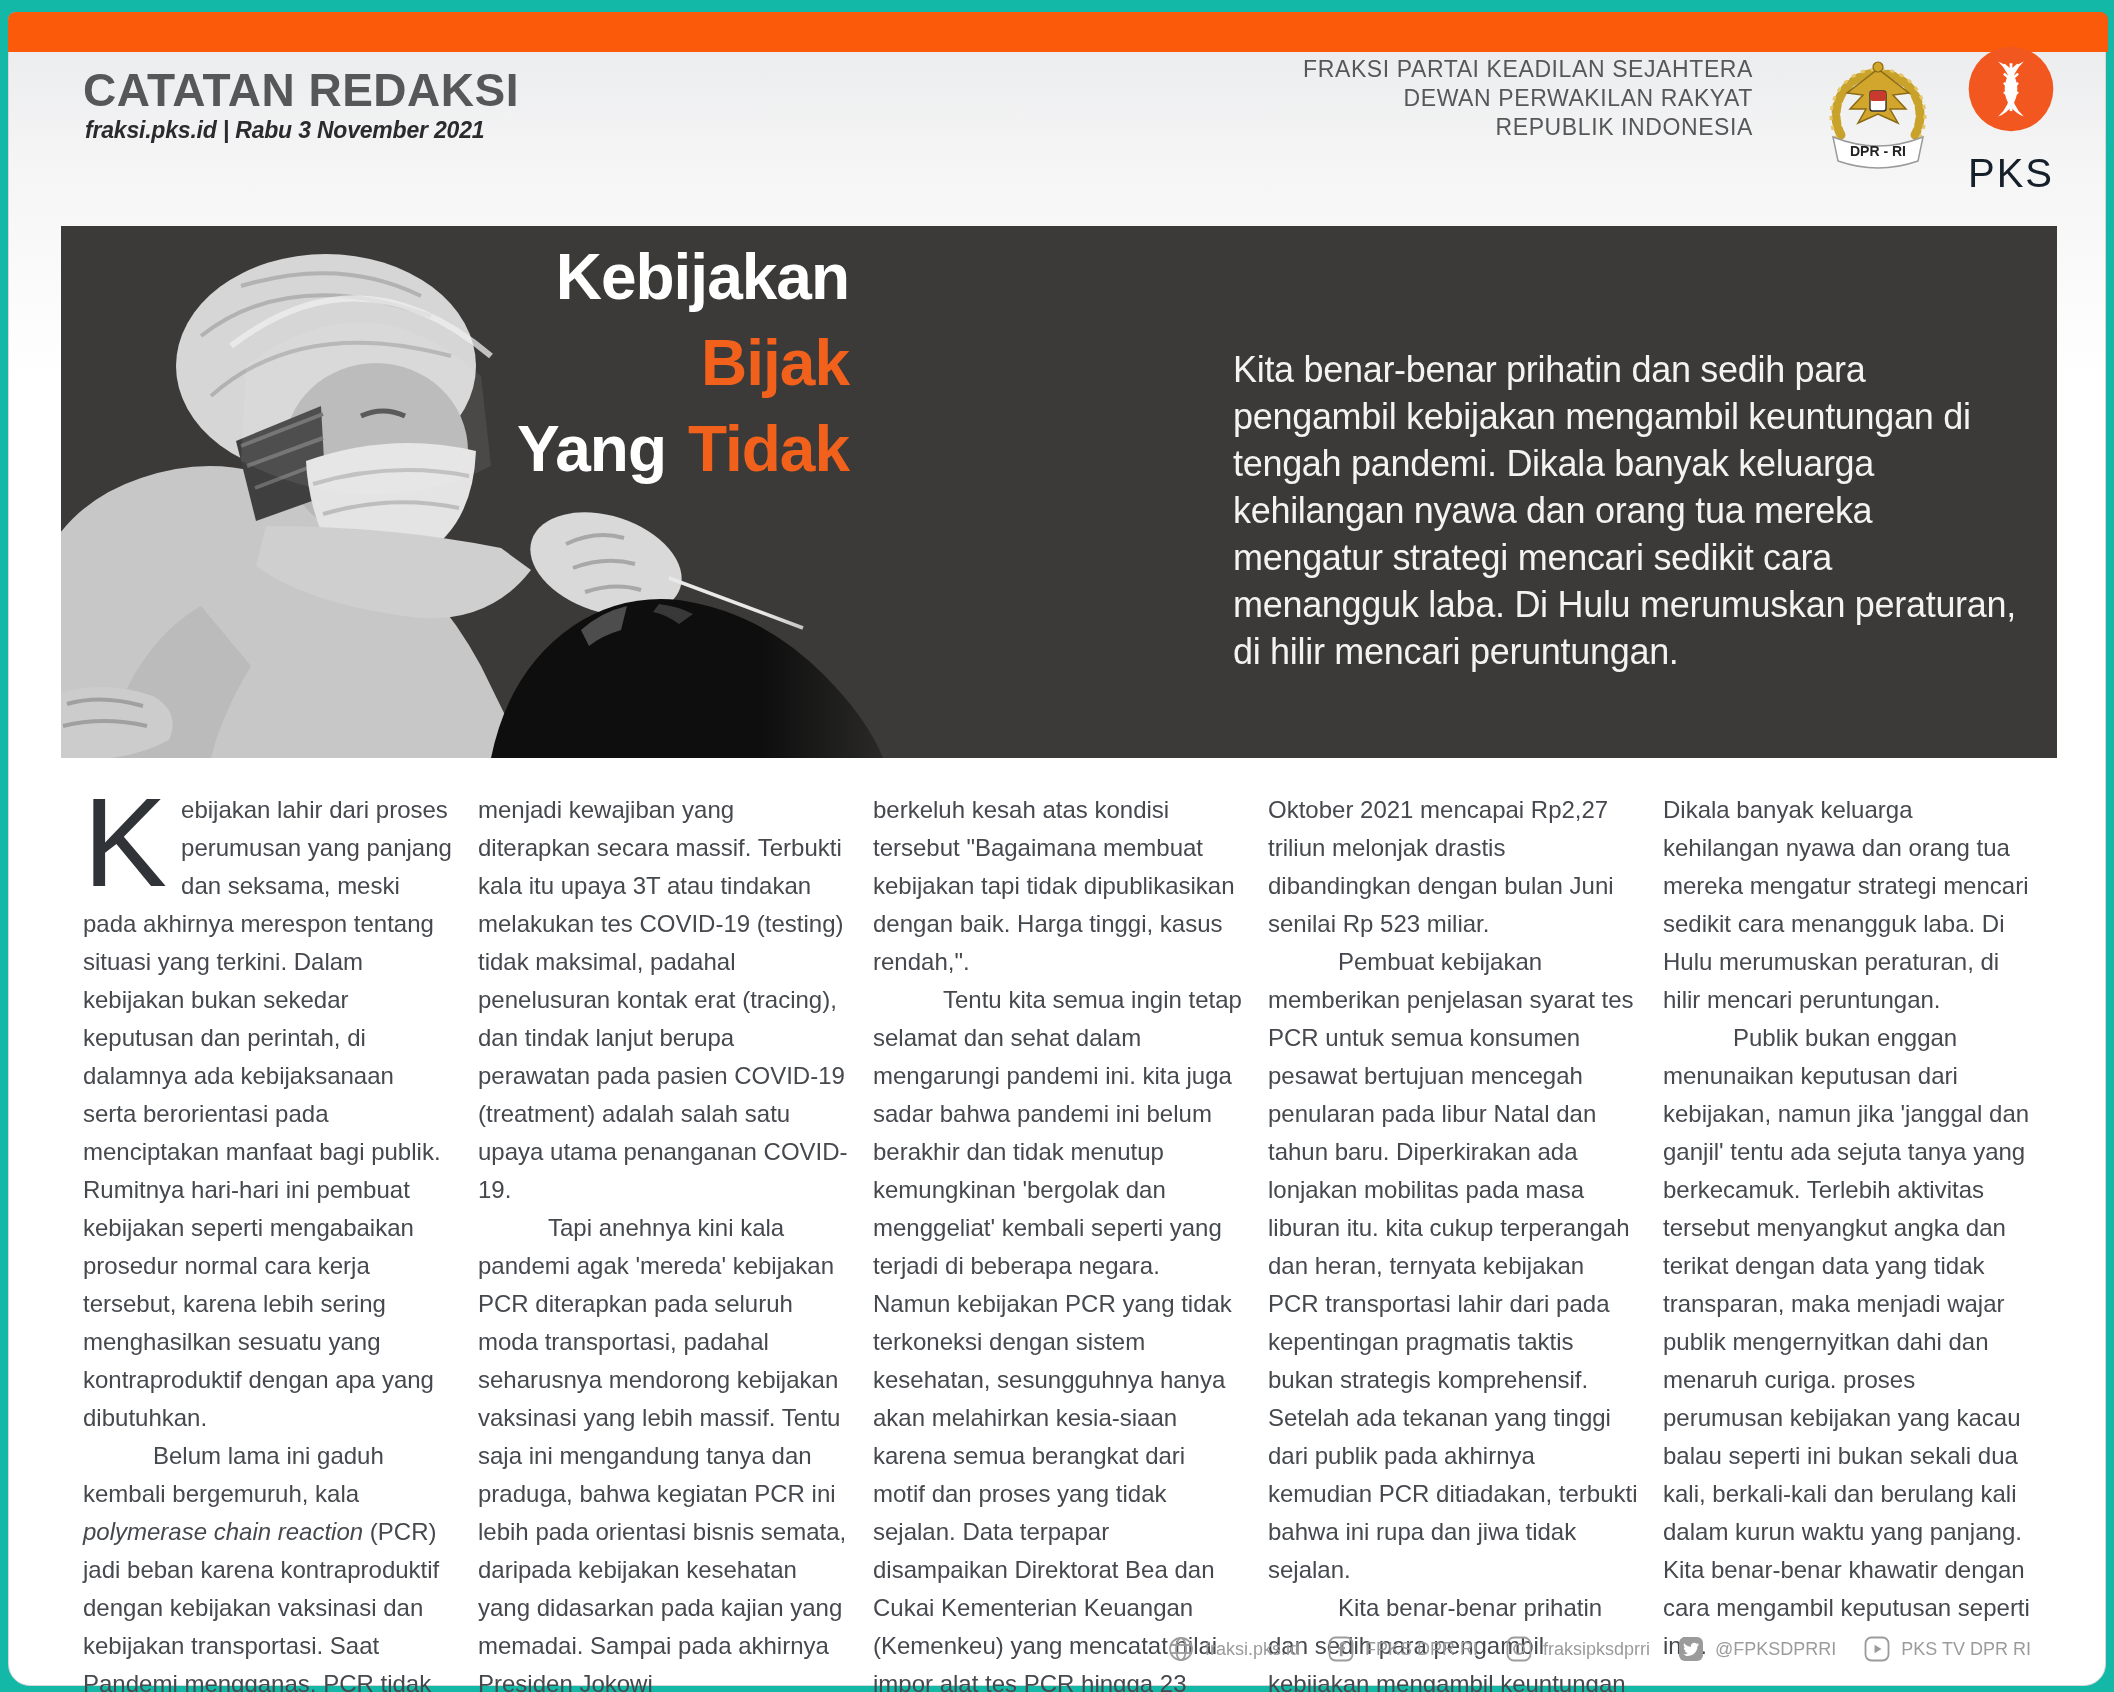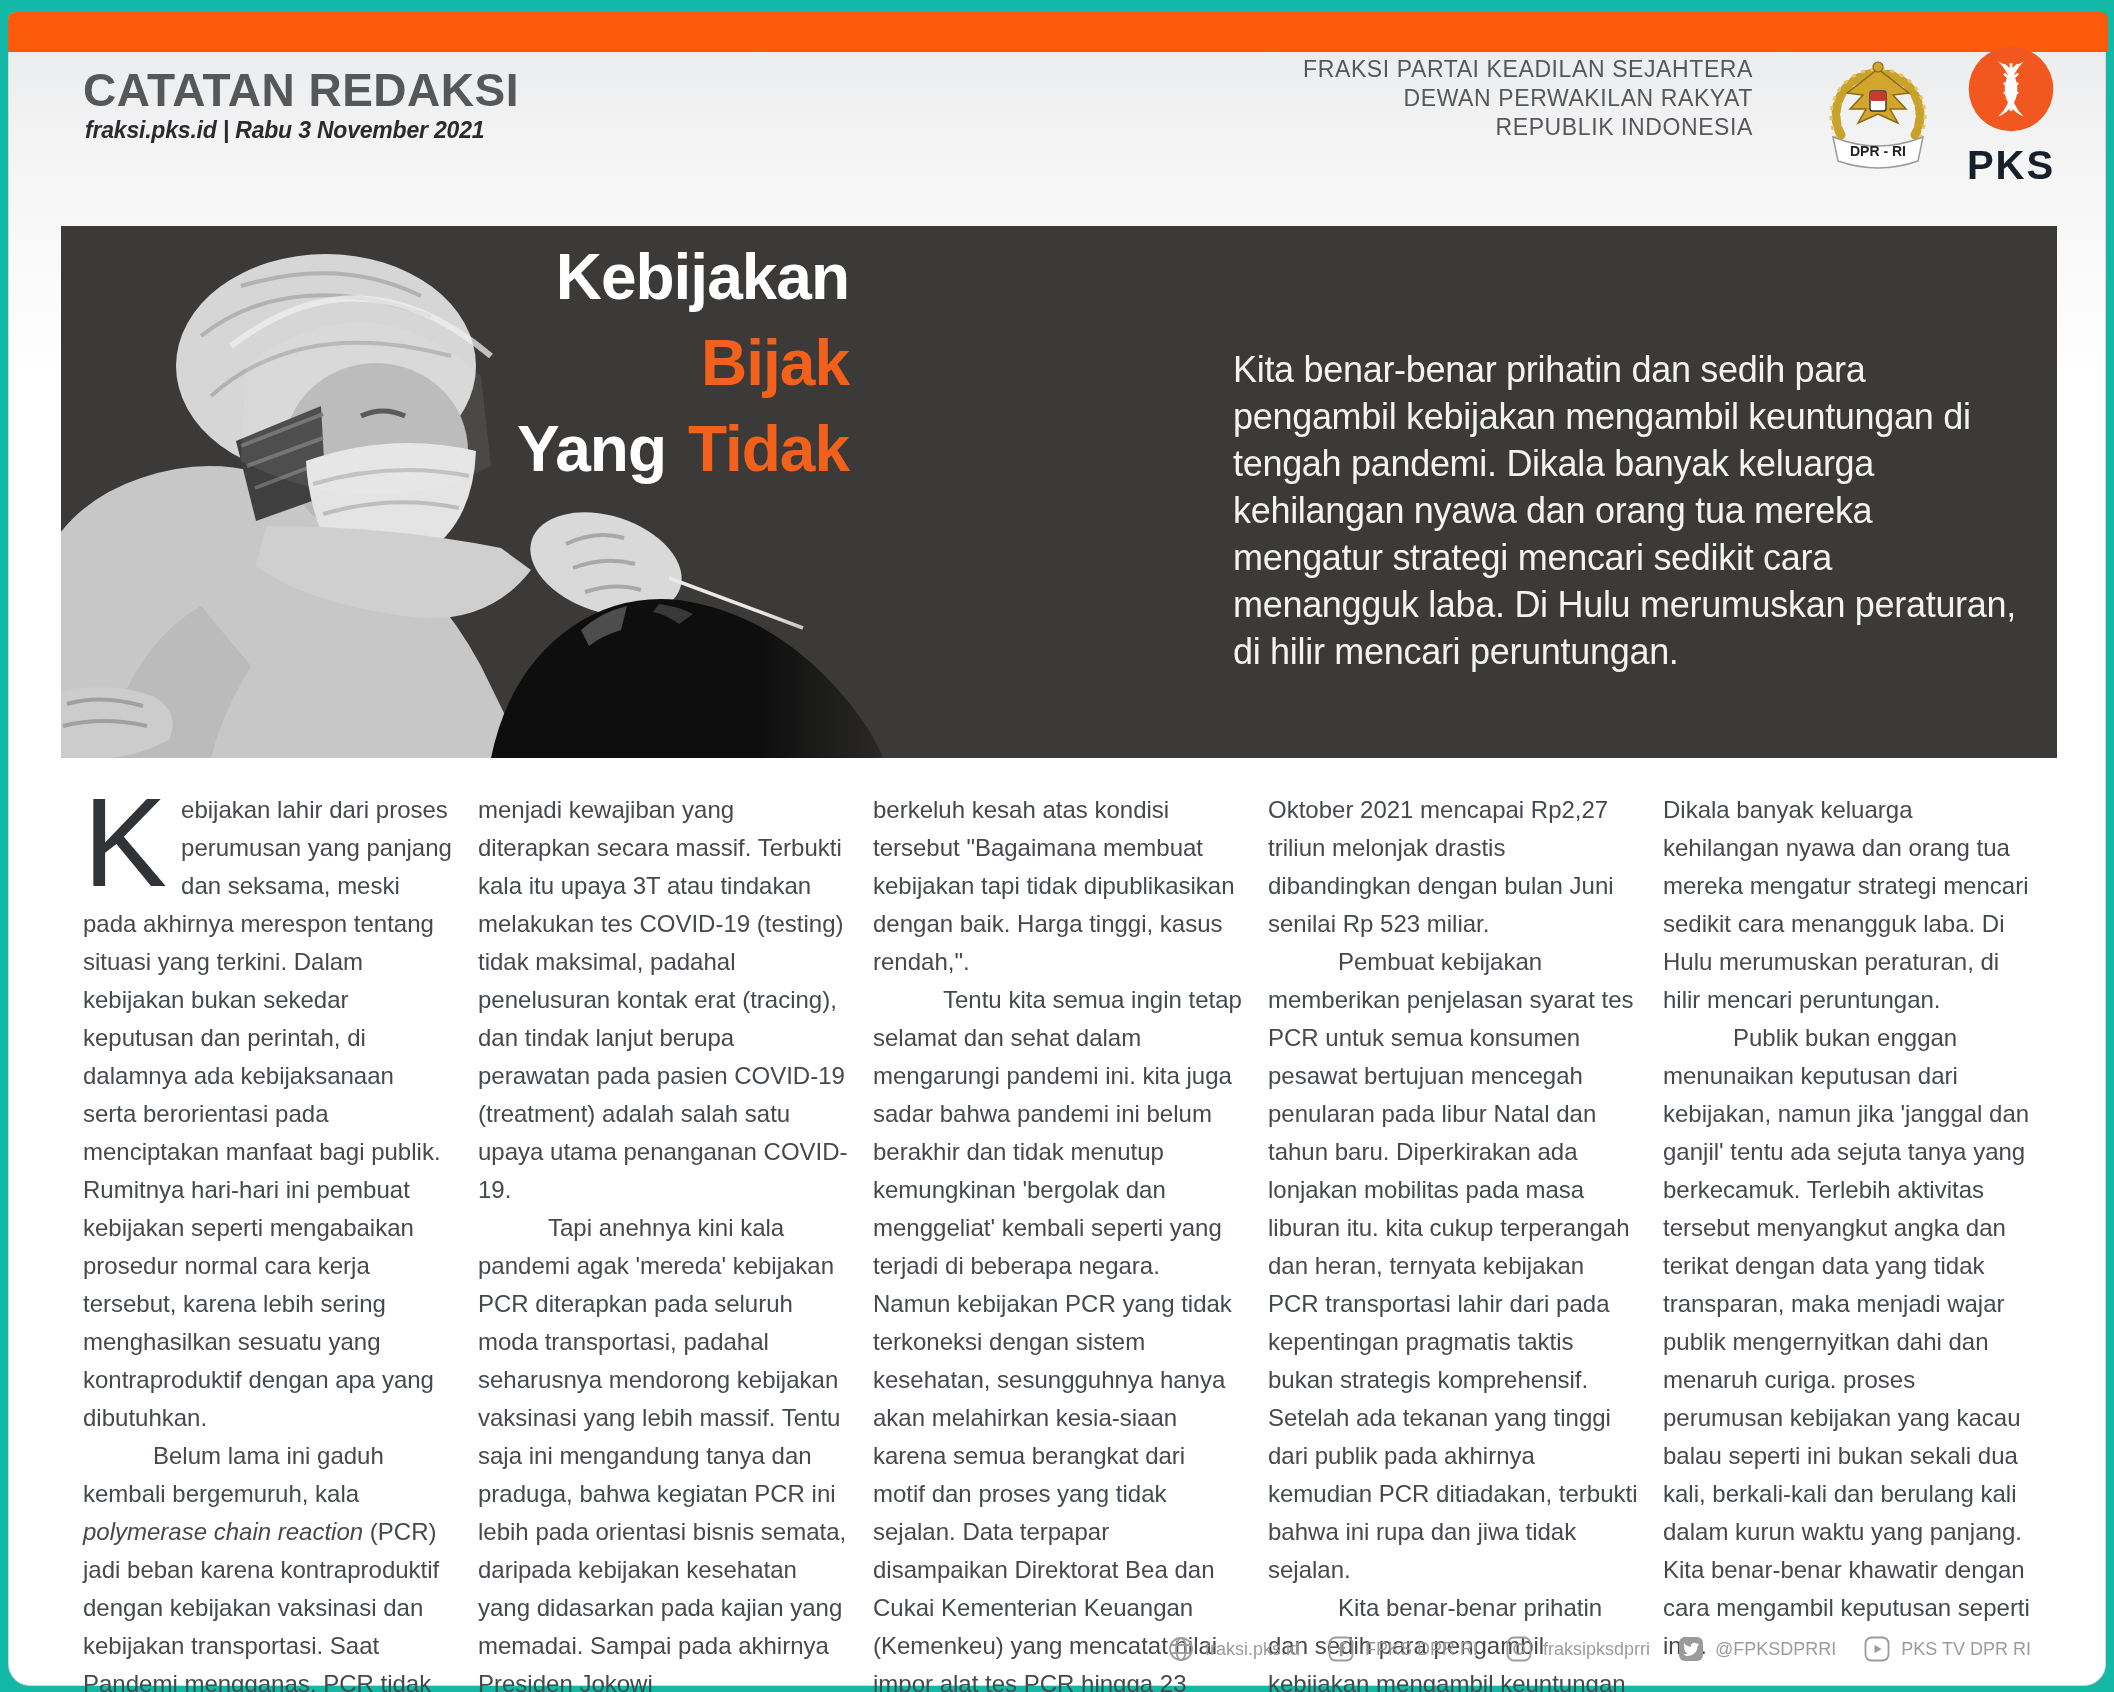--- a/index.html
+++ b/index.html
@@ -24,21 +24,21 @@
   
   .masthead-title{position:absolute;left:74px;top:50px;font-size:46px;font-weight:bold;
         letter-spacing:.5px;color:var(--masthead-gray);}
   .masthead-dateline{position:absolute;left:76px;top:104px;font-size:23px;font-weight:bold;
         letter-spacing:-.2px;color:var(--dateline-color);font-style:italic;}
   .org-identity{position:absolute;right:352px;top:42px;text-align:right;font-size:23px;
         line-height:29px;color:var(--masthead-gray);letter-spacing:.6px;}
   .logos{position:absolute;right:48px;top:30px;display:flex;gap:26px;align-items:flex-start;}
   .dpr-logo svg{display:block;}
   .pks-logo{display:flex;flex-direction:column;align-items:center;}
-  .pks-word{font-size:40px;font-weight:bold;letter-spacing:2px;color:#15202b;margin-top:8px;}
+  .pks-word{font-size:40px;font-weight:normal;letter-spacing:2px;color:#15202b;margin-top:16px;}
 
   
   .hero{position:absolute;left:52px;top:213px;width:1996px;height:532px;background:var(--hero-bg);overflow:hidden;}
   .hero-photo{position:absolute;left:0;top:0;width:900px;height:532px;}
   .hero-title{position:absolute;left:0;top:8px;width:788px;text-align:right;
         font-weight:bold;font-size:64px;line-height:86px;letter-spacing:-1px;color:#ffffff;}
   .hero-title .orange{color:var(--title-orange);}
   .hero-title .gap{display:inline-block;width:22px;}
   .hero-intro{position:absolute;left:1172px;top:120px;width:788px;font-size:36px;
         line-height:47px;color:#f3f3f2;letter-spacing:-.3px;}

